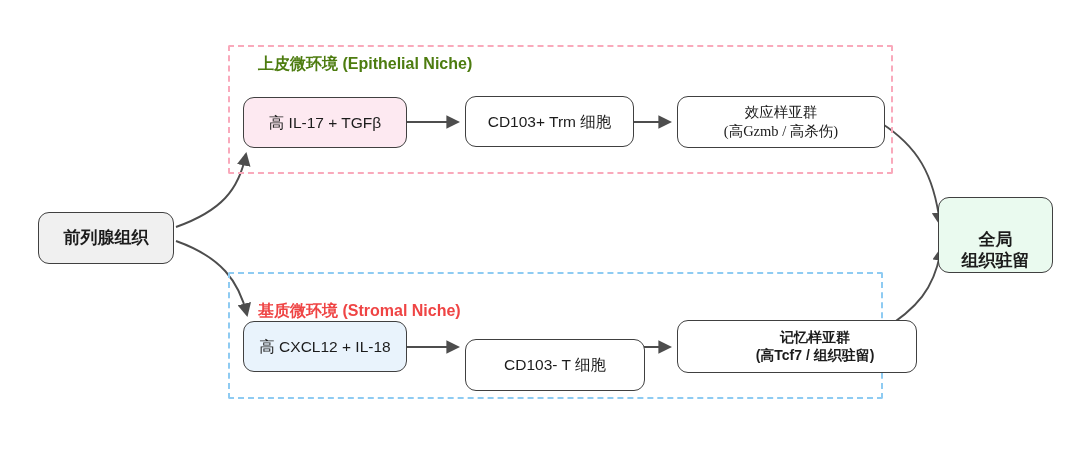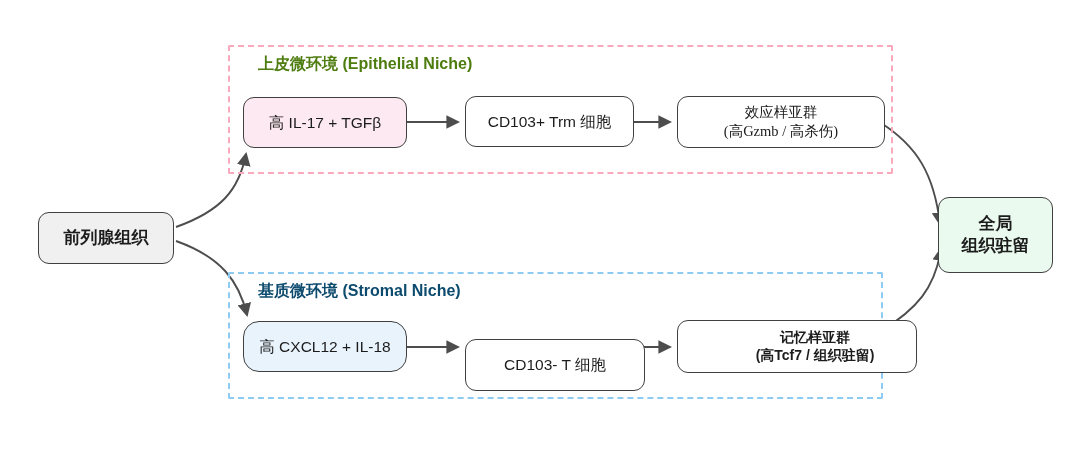--- a/index.html
+++ b/index.html
@@ -107,33 +107,33 @@
   <div class="node node-e2" style="background-color: rgb(255, 255, 255);">
     <span>CD103+ Trm 细胞</span>
   </div>
 
   <div class="node node-e3" style="background-color: rgb(255, 255, 255); font-family: Liberation Serif, serif;">
     <span>效应样亚群</span>
     <span class="l2">(高Gzmb / 高杀伤)</span>
   </div>
 
   <div class="niche niche-str" style="border-color: rgb(142, 203, 242);"></div>
-  <div class="niche-title title-str" style="color: #0c4a6e;">基质微环境 (Stromal Niche)</div>
+  <div class="niche-title title-str" style="color: #ef4444; margin-top: 20px;">基质微环境 (Stromal Niche)</div>
 
-  <div class="node node-s1" style="background-color: rgb(233, 243, 252); border-radius: 16px;">
+  <div class="node node-s1" style="background-color: rgb(233, 243, 252);">
     <span>高 CXCL12 + IL-18</span>
   </div>
 
   <div class="node node-s2" style="background-color: rgb(255, 255, 255);">
     <span>CD103- T 细胞</span>
   </div>
 
   <div class="node node-s3 bold" style="background-color: rgb(255, 255, 255);">
     <span>记忆样亚群</span>
     <span class="l2">(高Tcf7 / 组织驻留)</span>
   </div>
 
-  <div class="node node-outcome bold" style="background-color: rgb(234, 250, 239);">
+  <div class="node node-outcome bold" style="background-color: rgb(234, 250, 239); justify-content: flex-end;">
     <span>全局</span>
     <span class="l2">组织驻留</span>
   </div>
 
 </div>
 
 </body></html>

